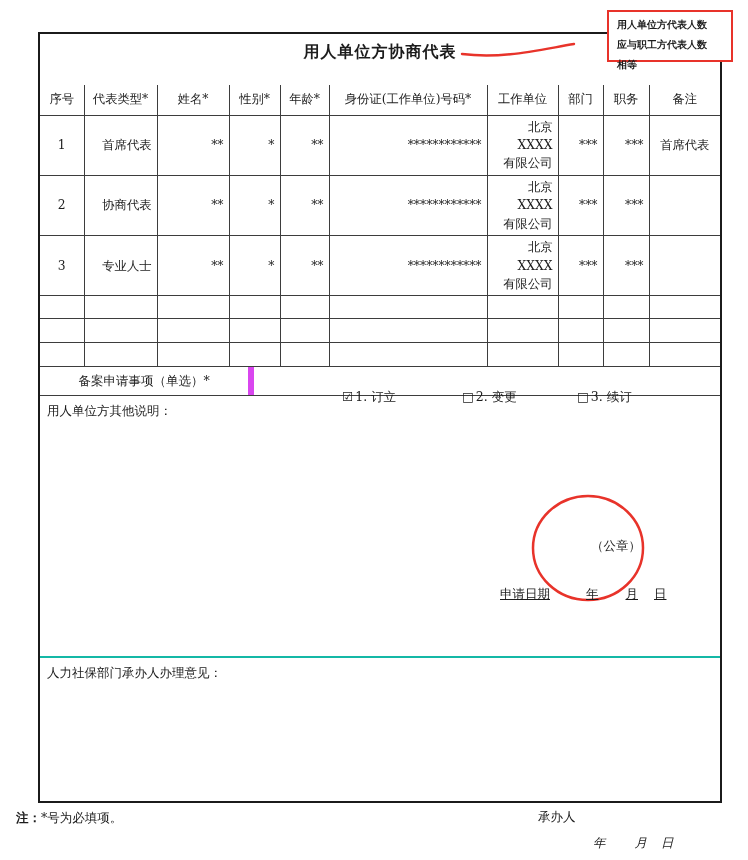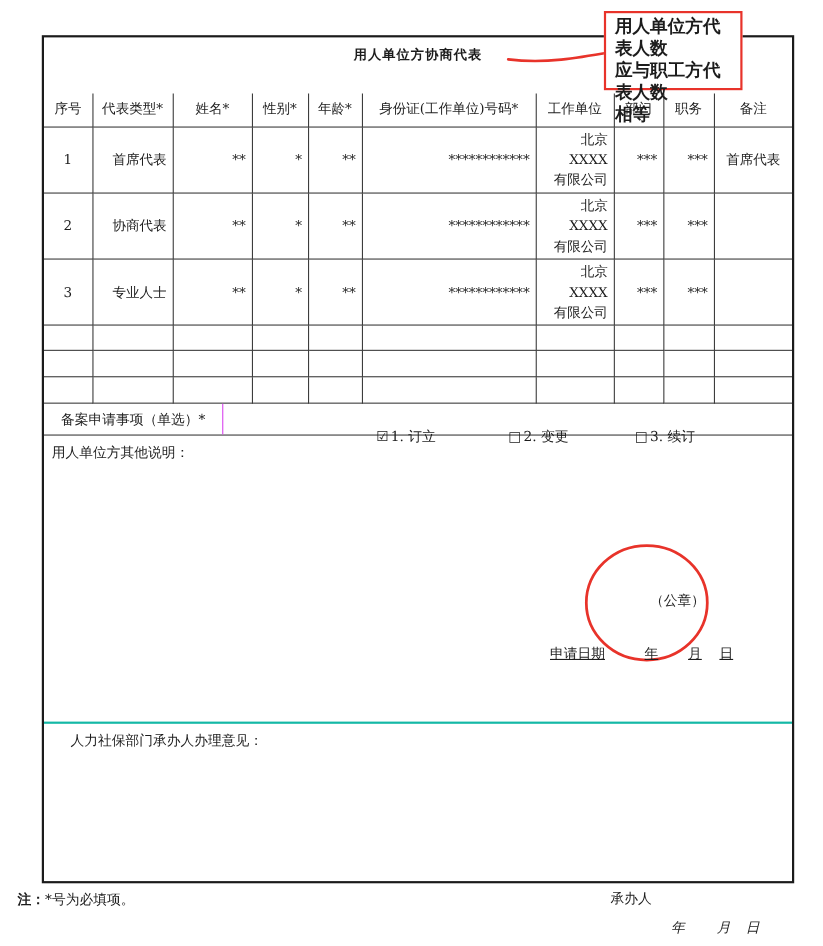--- a/index.html
+++ b/index.html
@@ -15,21 +15,21 @@
   .form-box {
     position:absolute; left:38px; top:32px; width:684px; height:771px;
     border:2px solid #1b1b1b; background:#fff;
     display:flex; flex-direction:column;
   }
 
   .title-row { height:51px; text-align:center; padding-top:8px; position:relative; }
   .form-title {
     display:inline-block;
     font-family:Liberation Mono, monospace;
-    font-weight:bold; font-size:12px; letter-spacing:1px;
+    font-weight:bold; font-size:16px; letter-spacing:1px;
   }
 
   
   table.grid { border-collapse:collapse; table-layout:fixed; width:100%; }
   table.grid th, table.grid td {
     border:1px solid #3d3d3d;
     font-weight:normal; font-size:12.3px;
     vertical-align:middle; overflow:hidden;
   }
   table.grid tr > *:first-child { border-left:none; }
@@ -44,54 +44,54 @@
   tbody tr:nth-child(4) td { height:23px; }
   tbody tr:nth-child(5) td { height:24px; }
   tbody tr:nth-child(6) td { height:24px; }
 
   
   .filing-row {
     height:29px; display:flex; align-items:center;
     border-bottom:1px solid #3d3d3d; position:relative;
   }
   .filing-label {
-    width:163px; height:100%; border-right:1px solid #d946ef;
+    width:214px; height:100%; border-right:6px solid #d946ef;
     display:flex; align-items:center; justify-content:center;
   }
   .filing-options { position:absolute; left:0; top:16px; width:100%; height:100%; }
   .filing-options .opt { position:absolute; top:6px; white-space:nowrap; }
   .filing-options .opt:nth-child(1){ left:302px; }
   .filing-options .opt:nth-child(2){ left:422px; }
   .filing-options .opt:nth-child(3){ left:537px; }
   .opt .box-glyph { font-family:"DejaVu Sans",sans-serif; margin-right:2px; }
 
   
   .employer-section { height:262px; position:relative; border-bottom:2px solid #14b8a6; }
   .section-label { padding:7px 7px; }
   .stamp-svg { position:absolute; left:491px; top:97px; }
   .stamp-text { position:absolute; left:551px; top:142px; }
   .apply-date { position:absolute; left:460px; top:190px; white-space:nowrap;text-decoration:underline; }
   .apply-date .y { margin-left:36px; }
   .apply-date .m { margin-left:27px; }
   .apply-date .d { margin-left:16px; }
 
   
-  .hr-section { flex:1; position:relative;margin-left:17px; }
+  .hr-section { flex:1; position:relative; }
   .handler { position:absolute; left:498px; top:151px; }
   .hr-date { position:absolute; left:553px; top:177px; white-space:nowrap;font-style:italic; }
   .hr-date .m { margin-left:29px; }
   .hr-date .d { margin-left:14px; }
 
   
   .callout-box {
-    position:absolute; left:549px; top:10px; width:126px; height:72px;
+    position:absolute; left:607px; top:10px; width:126px; height:52px;
     background:#fff; border:2px solid #e8332a; z-index:5;
     padding:3px 8px;
     font-family:"Liberation Sans","DejaVu Sans",sans-serif;
-    font-weight:bold; font-size:16px; line-height:20px;
+    font-weight:bold; font-size:10px; line-height:20px;
   }
   .connector-svg { position:absolute; left:458px; top:42px; z-index:4; }
 
   
   .footnote { position:absolute; left:16px; top:810px; }
   .footnote b { font-weight:bold; }
 </style>
 </head>
 <body>
 

